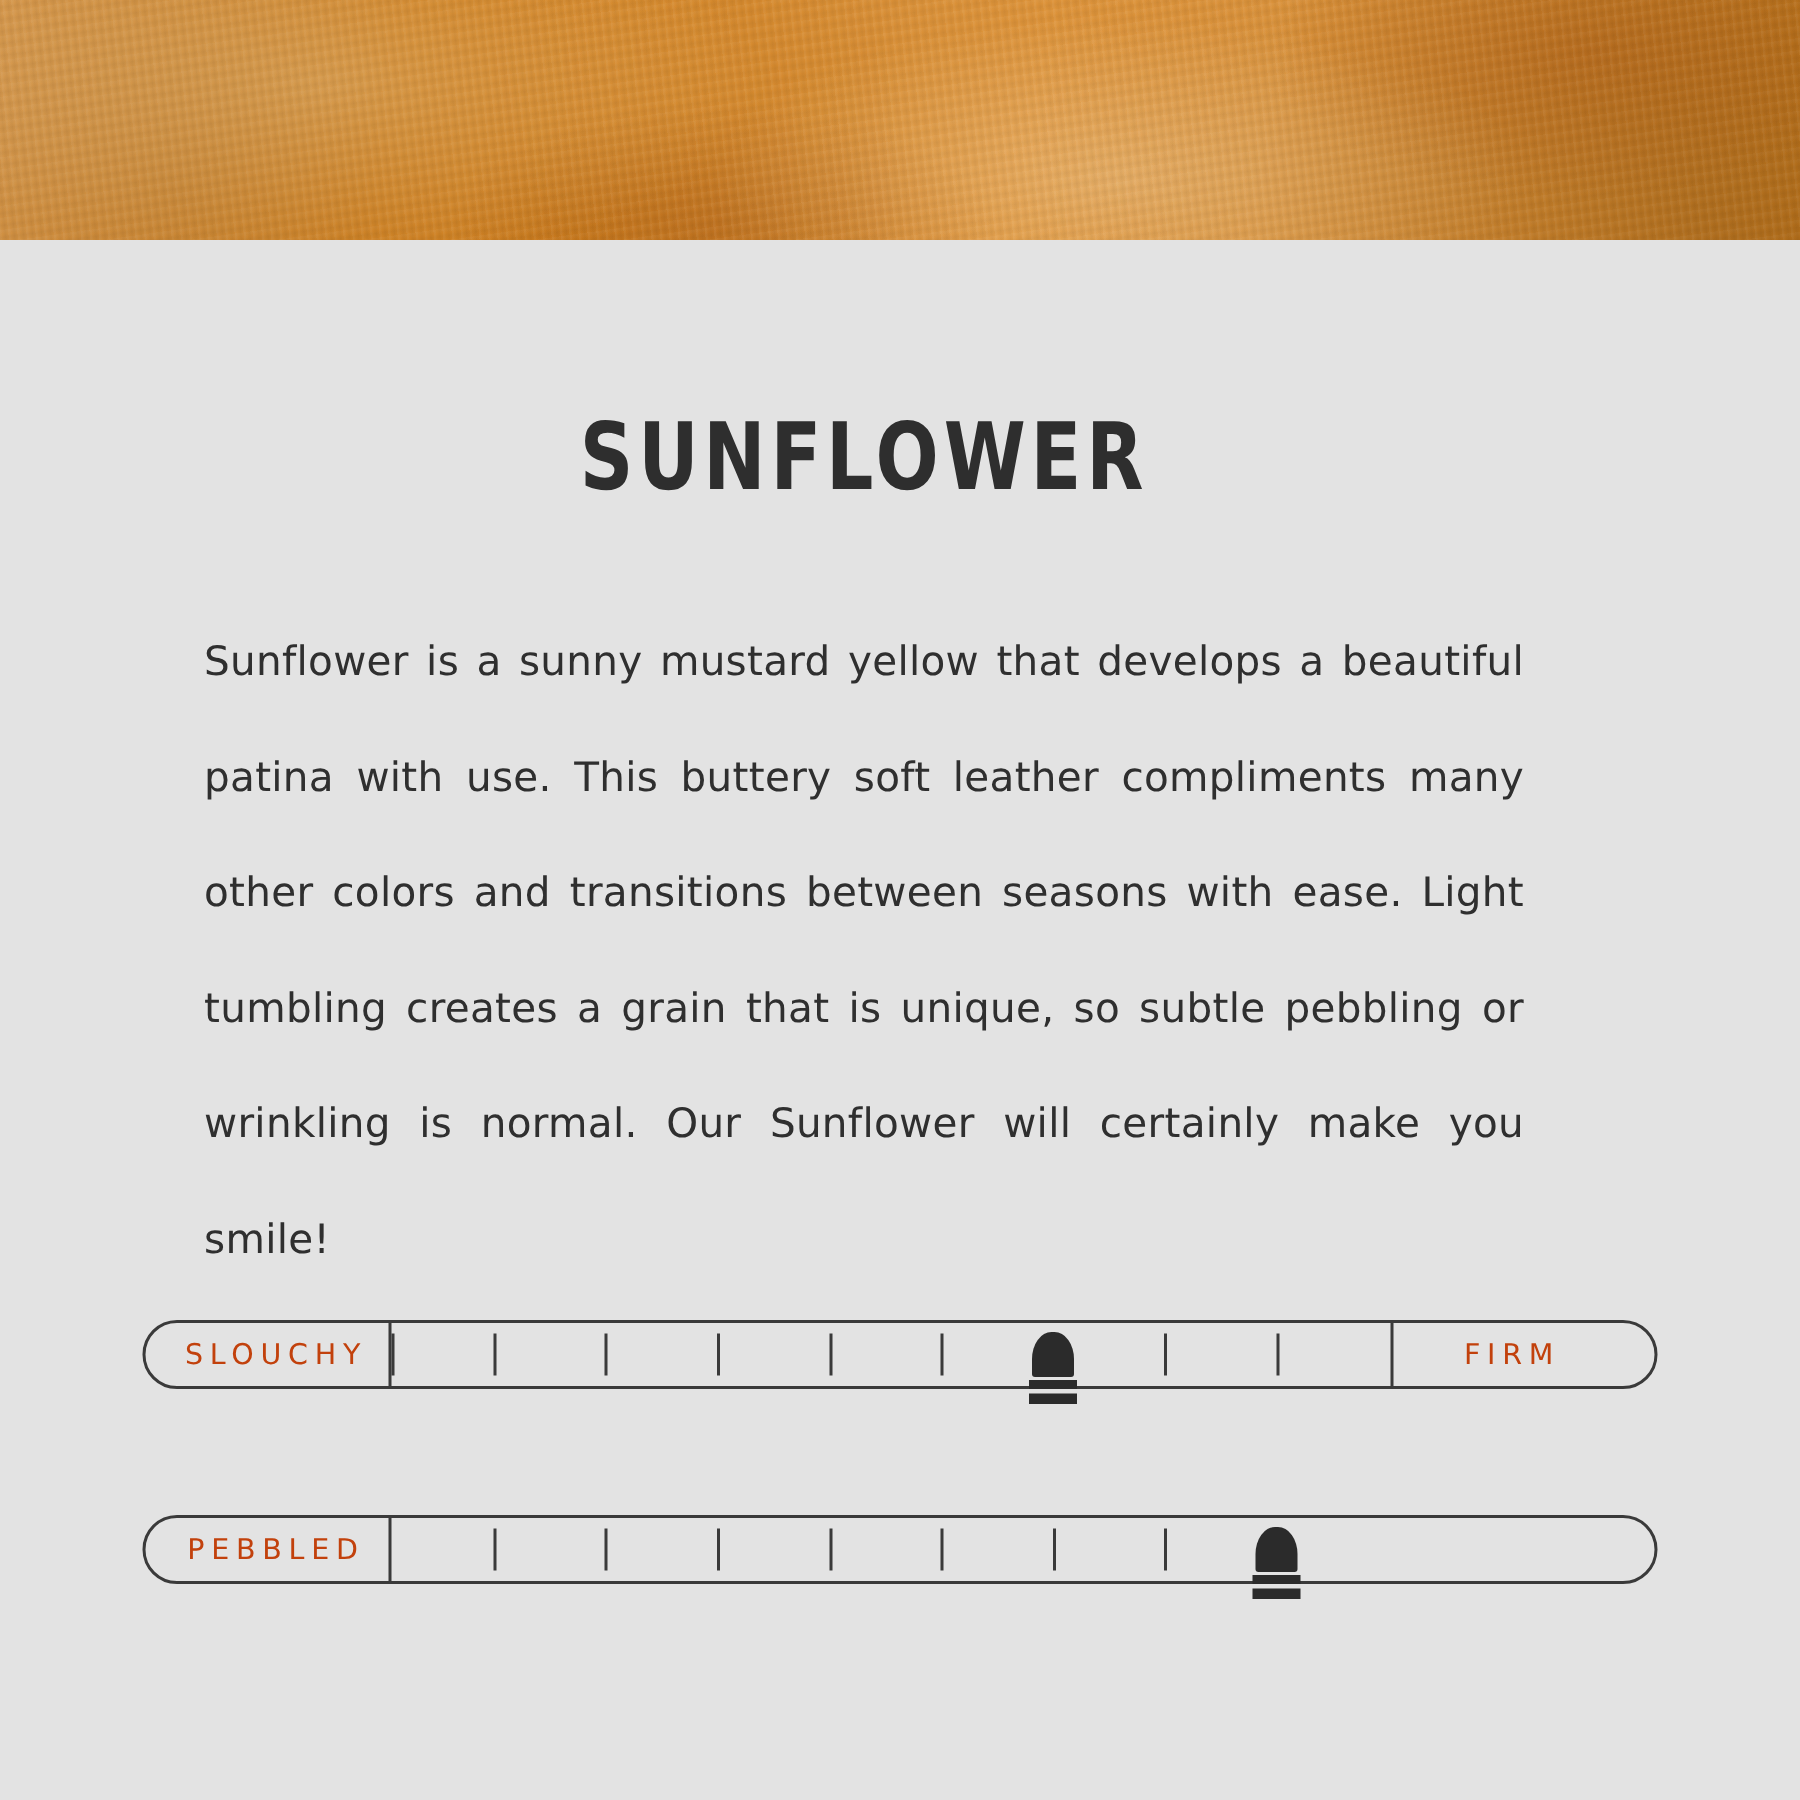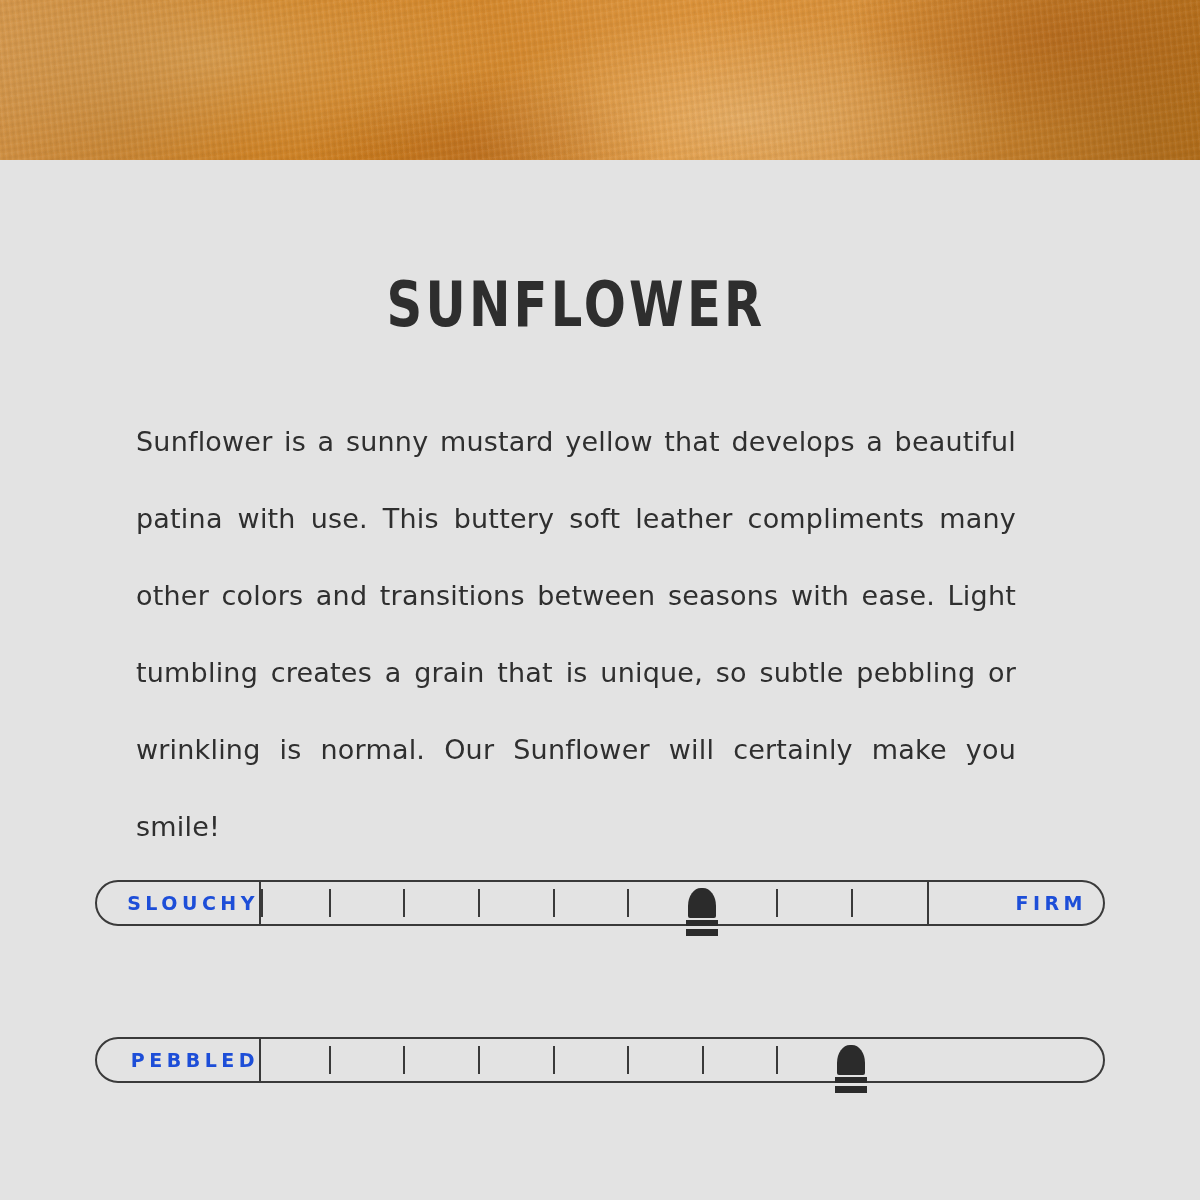--- a/index.html
+++ b/index.html
@@ -95,45 +95,45 @@
     top: 880px;
     width: 1200px;
   }
   .scale-row {
     position: relative;
     width: 1010px;
     margin: 0 auto;
     height: 46px;
   }
   .scale-row + .scale-row {
-    margin-top: 111px;
+    margin-top: 84px;
   }
   .scale-track {
     position: absolute;
     left: 0;
     top: 0;
     width: 1010px;
     height: 46px;
     box-sizing: border-box;
     border: 2px solid #3a3a3a;
     border-radius: 23px;
     background: transparent;
   }
   .scale-label {
     position: absolute;
     top: 0;
     height: 46px;
     line-height: 46px;
     font-family: "DejaVu Sans", sans-serif;
     font-size: 19px;
-    font-weight: 700;
+    font-weight: 400;
     letter-spacing: 4.5px;
-    color: #1d4ed8;
+    color: #c2410c;
     box-sizing: border-box;
-    text-align: right;
+    text-align: center;
   }
   .scale-label.left {
     left: 0;
     width: 166px;
     border-right: 2px solid #3a3a3a;
     padding-left: 14px;
   }
   .scale-label.right {
     right: 12px;
     width: 166px;

